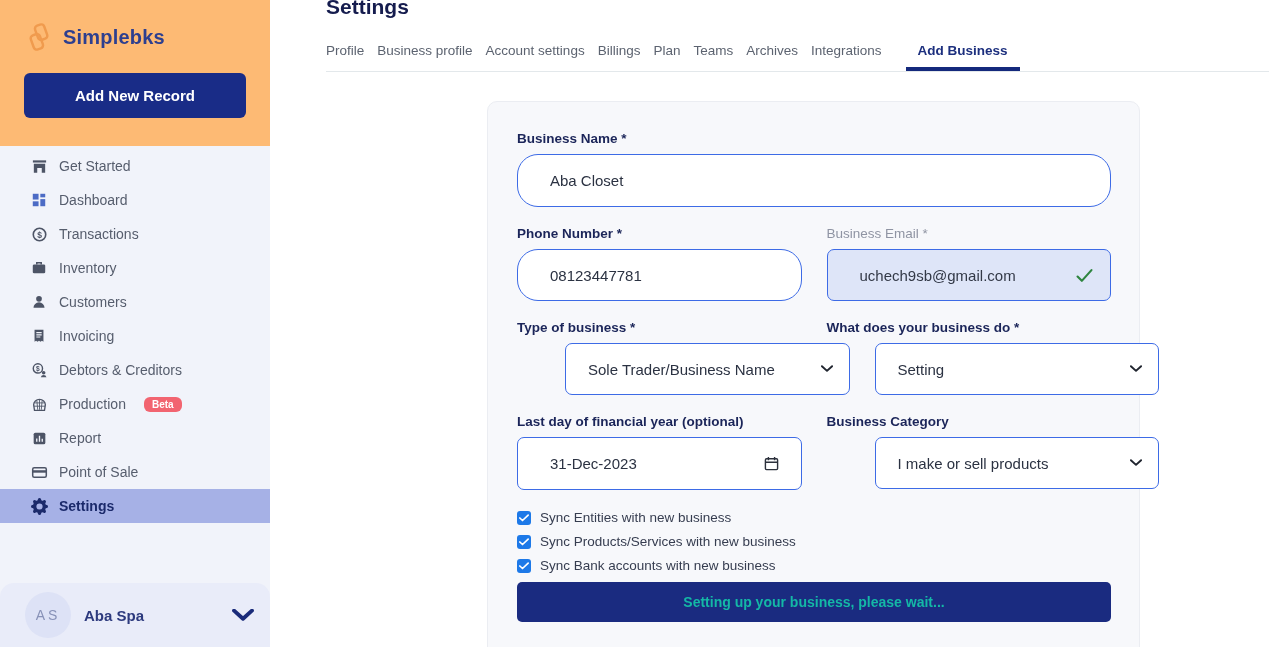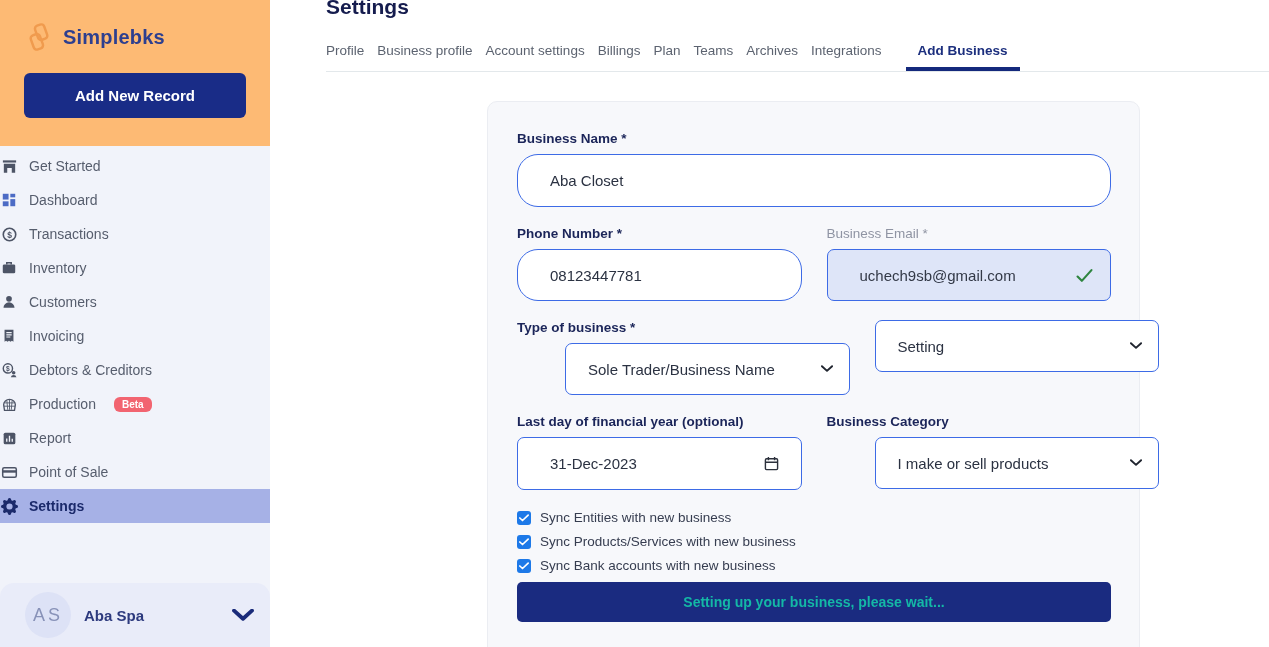--- a/index.html
+++ b/index.html
@@ -9,30 +9,30 @@
 
   
   aside { width: 270px; min-width: 270px; height: 647px; display: flex; flex-direction: column; background: #f1f3fa; }
   .side-top { background: #fdba74; padding: 22px 24px 28px 24px; }
   .logo { display: flex; align-items: center; gap: 9px; cursor: pointer; }
   .logo-text { font-size: 20px; font-weight: 800; color: #2d3f8f; letter-spacing: 0.2px; }
   .add-record { display: block; width: 222px; height: 45px; margin-top: 21px; background: #192c87;
     color: #ffffff; font-family: "Liberation Sans", sans-serif; font-size: 15px; font-weight: 700;
     border: none; border-radius: 6px; cursor: pointer; }
   .side-nav { flex: 1; padding-top: 3px; }
-  .nav-item { height: 34px; display: flex; align-items: center; gap: 11px;
+  .nav-item { height: 34px; display: flex; align-items: center; padding-left: 30px; gap: 11px;
     font-size: 14px; color: #565d6d; cursor: pointer; }
   .nav-item .nicon { width: 18px; height: 18px; display: inline-flex; align-items: center; justify-content: center; }
   .nav-item.active { background: #a6b1e6; color: #1b2a6b; font-weight: 700; }
   .beta { background: #f26470; color: #ffffff; font-size: 10px; font-weight: 700; border-radius: 6px;
     padding: 2px 8px; margin-left: 7px; }
   .side-footer { height: 64px; background: #e9ecf9; border-radius: 14px 14px 0 0; display: flex;
     align-items: center; padding: 0 16px 0 25px; cursor: pointer; }
   .avatar { width: 46px; height: 46px; border-radius: 50%; background: #dde2f6; display: flex;
-    align-items: center; justify-content: center; font-size: 18px; color: #8892b8; letter-spacing: 3px; }
+    align-items: center; justify-content: center; font-size: 14px; color: #8892b8; letter-spacing: 3px; }
   .bname { margin-left: 13px; font-size: 15px; font-weight: 700; color: #2d3a7e; flex: 1; }
 
   
   main { flex: 1; background: #ffffff; }
   h1 { margin: -5px 0 0 56px; font-size: 21px; font-weight: 800; color: #151c4e; }
   .tabs { display: flex; align-items: flex-end; margin-left: 56px; margin-top: 24px;
     border-bottom: 1px solid #e3e8eb; }
   .tab { font-size: 13.5px; color: #5c6370; padding-bottom: 13px; margin-right: 13px; cursor: pointer; white-space: nowrap; }
   .tab.active { color: #1c2f7e; font-weight: 600; padding-left: 12px; padding-right: 12px; margin-left: 11px;
     box-shadow: inset 0 -4px 0 #14297c; }
@@ -248,20 +248,21 @@
         <div class="tinput select">
           <span>Sole Trader/Business Name</span>
           <span style="display:inline-flex">
             <svg width="12" height="8" viewBox="0 0 13 8">
                 <path d="M1 1l5.5 5L12 1" fill="none" stroke="#20252f" stroke-width="2.1" stroke-linecap="round" stroke-linejoin="round"></path>
               </svg>
           </span>
         </div>
       </div>
       <div class="col">
+        <div class="flabel">What does your business do *</div>
         <div class="tinput select">
           <span>Setting</span>
           <span style="display:inline-flex">
             <svg width="12" height="8" viewBox="0 0 13 8">
                 <path d="M1 1l5.5 5L12 1" fill="none" stroke="#20252f" stroke-width="2.1" stroke-linecap="round" stroke-linejoin="round"></path>
               </svg>
           </span>
         </div>
       </div>
     </div>

